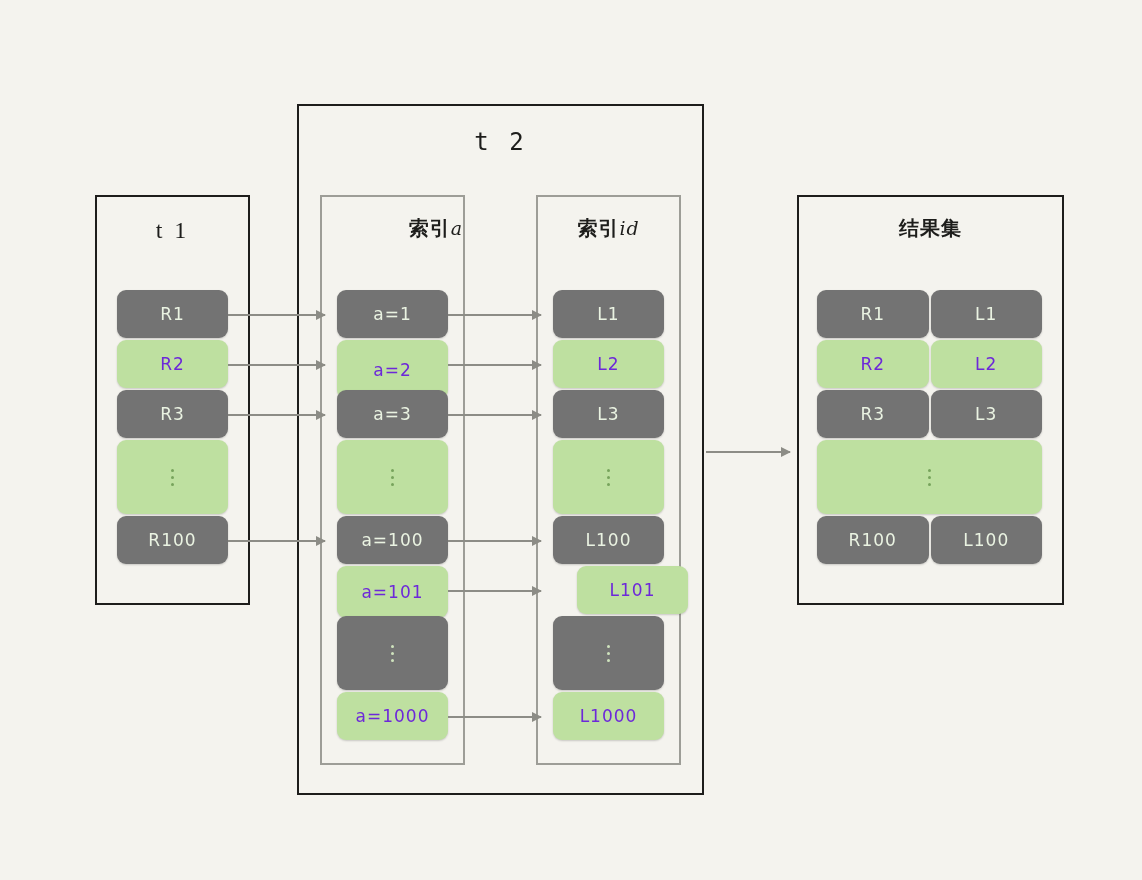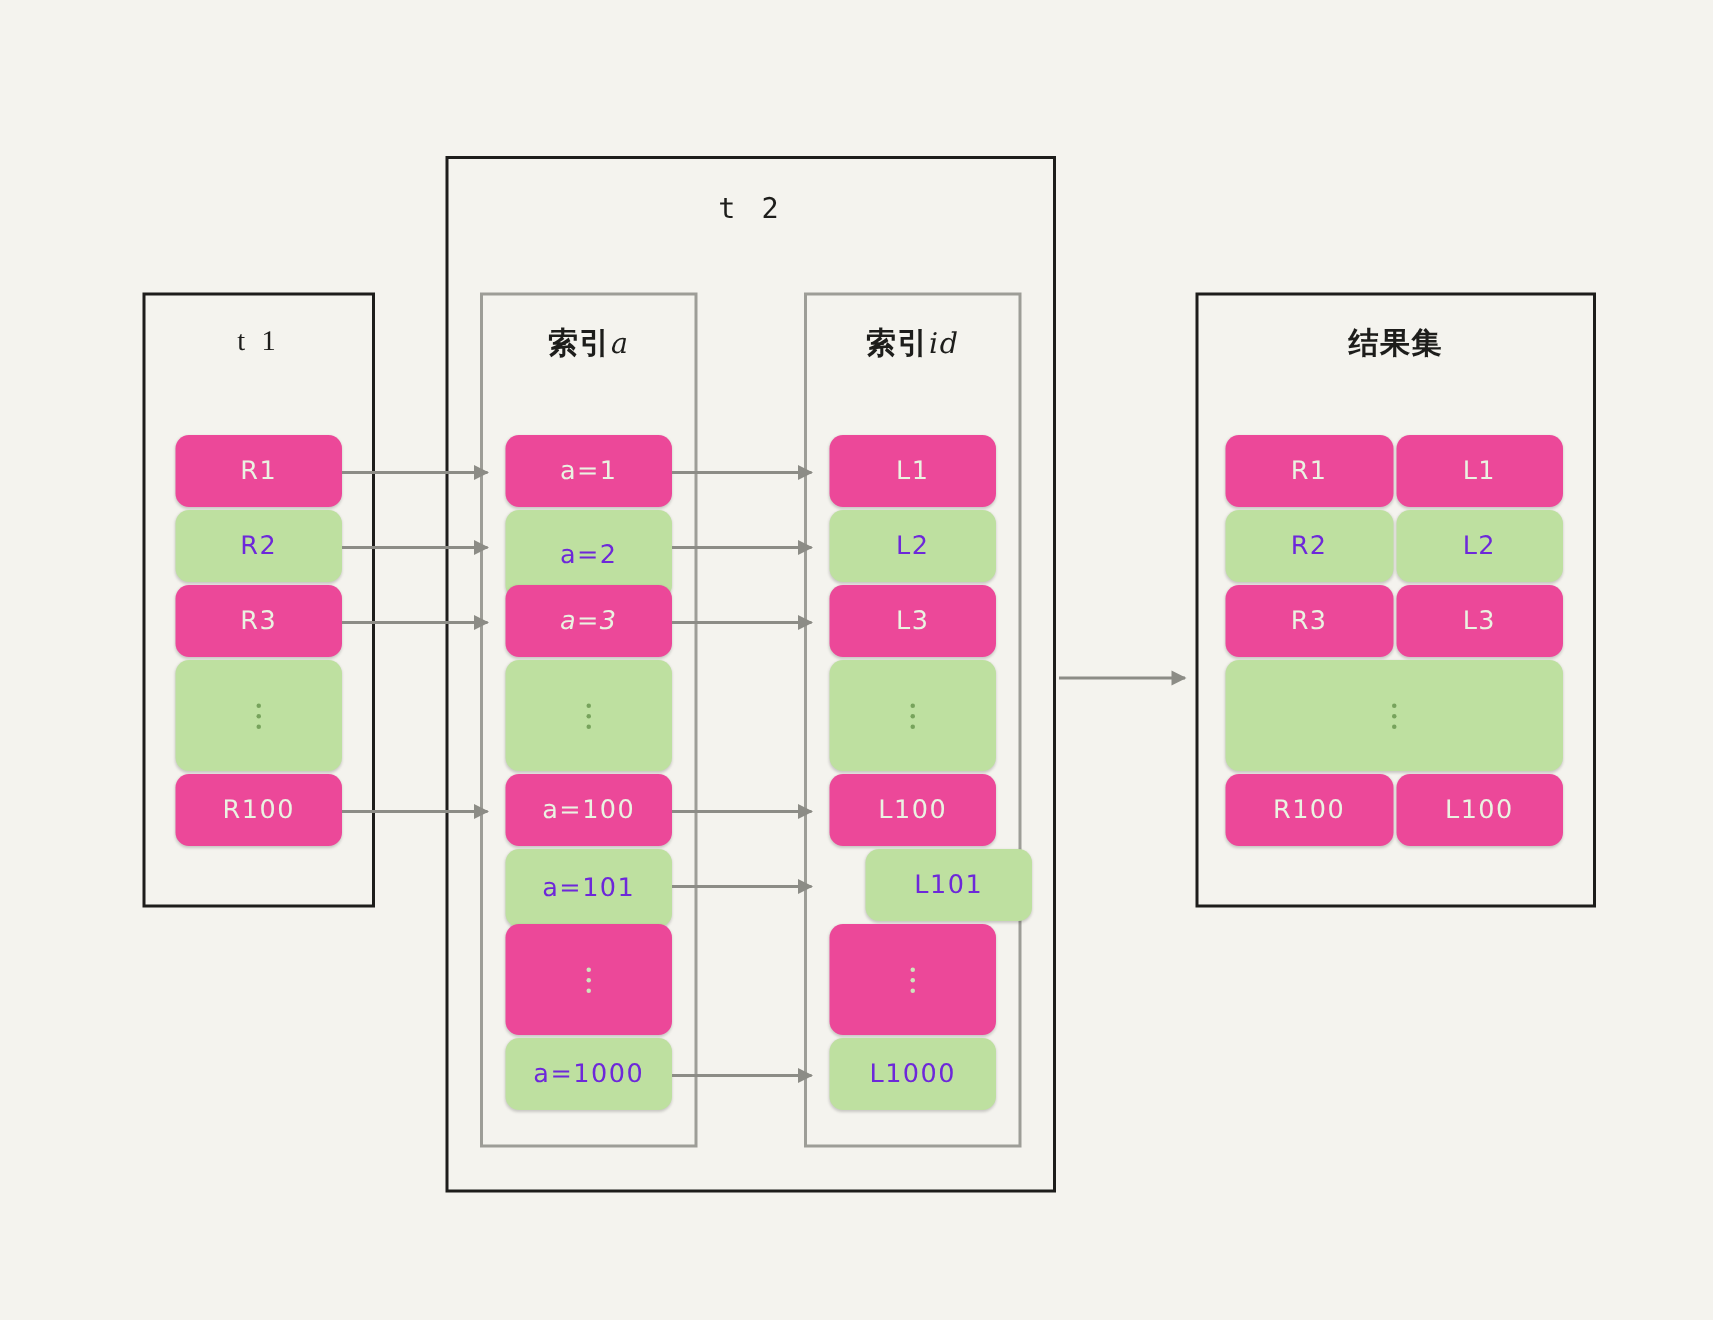--- a/index.html
+++ b/index.html
@@ -35,21 +35,21 @@
   .box-title {
     position: absolute;
     width: 100%;
     text-align: center;
     color: #1d1d1b;
     white-space: nowrap;
     pointer-events: none;
   }
   .title-latin {
     font-family: "DejaVu Sans Mono", monospace;
-    font-size: 19px;
+    font-size: 24px;
     letter-spacing: 3px;
   }
   .title-cjk {
     font-family: "DejaVu Serif", serif;
     font-size: 20px;
     font-weight: 700;
     letter-spacing: 1px;
   }
   .title-cjk .lat {
     font-family: "DejaVu Serif", serif;
@@ -65,21 +65,21 @@
     border-radius: 9px;
     display: flex;
     align-items: center;
     justify-content: center;
     font-family: "DejaVu Sans", sans-serif;
     font-size: 17px;
     letter-spacing: 1px;
     color: #eaf3e2;
     box-shadow: 0 1px 2px rgba(0,0,0,0.18);
   }
-  .cell.dark  { background: #ec4899; }
+  .cell.dark  { background: #737373; }
   .cell.light { background: #BEE0A0; color: #6d28d9; }
   .cell.dots  { font-size: 0; }
 
   .vdots {
     display: block;
     line-height: 0;
   }
   .vdots i {
     display: block;
     width: 3px;
@@ -115,21 +115,21 @@
 <style></style></head>
 <body>
 
 <div id="stage">
 
   <div class="hard-box" id="t2-box" style="left:297px; top:104px; width:407px; height:691px;">
     <div class="box-title title-latin" style="top:22px;">t 2</div>
   </div>
 
   <div class="soft-box" id="idx-a-box" style="left:320px; top:195px; width:145px; height:570px;">
-    <div class="box-title title-cjk" style="top:18px;">
+    <div class="box-title title-cjk" style="top:18px;text-align:right;">
       <span>索引</span><span class="lat">a</span>
     </div>
   </div>
 
   <div class="soft-box" id="idx-id-box" style="left:536px; top:195px; width:145px; height:570px;">
     <div class="box-title title-cjk" style="top:18px;">
       <span>索引</span><span class="lat">id</span>
     </div>
   </div>
 
@@ -160,21 +160,21 @@
       </div>
       <div class="cell dark" style="left: 117px; top: 516px; width: 111px; height: 48px;">
         <span>R100</span>
       </div>
       <div class="cell dark" style="left: 337px; top: 290px; width: 111px; height: 48px;">
         <span>a=1</span>
       </div>
       <div class="cell light" style="left: 337px; top: 340px; width: 111px; height: 59px;">
         <span>a=2</span>
       </div>
-      <div class="cell dark" style="left: 337px; top: 390px; width: 111px; height: 48px; font-style: italic;">
+      <div class="cell dark" style="left: 337px; top: 390px; width: 111px; height: 48px;">
         <span>a=3</span>
       </div>
       <div class="cell light dots" style="left: 337px; top: 440px; width: 111px; height: 74px;">
         <span class="vdots">
           <i></i>
           <i></i>
           <i></i>
         </span>
       </div>
       <div class="cell dark" style="left: 337px; top: 516px; width: 111px; height: 48px;">

